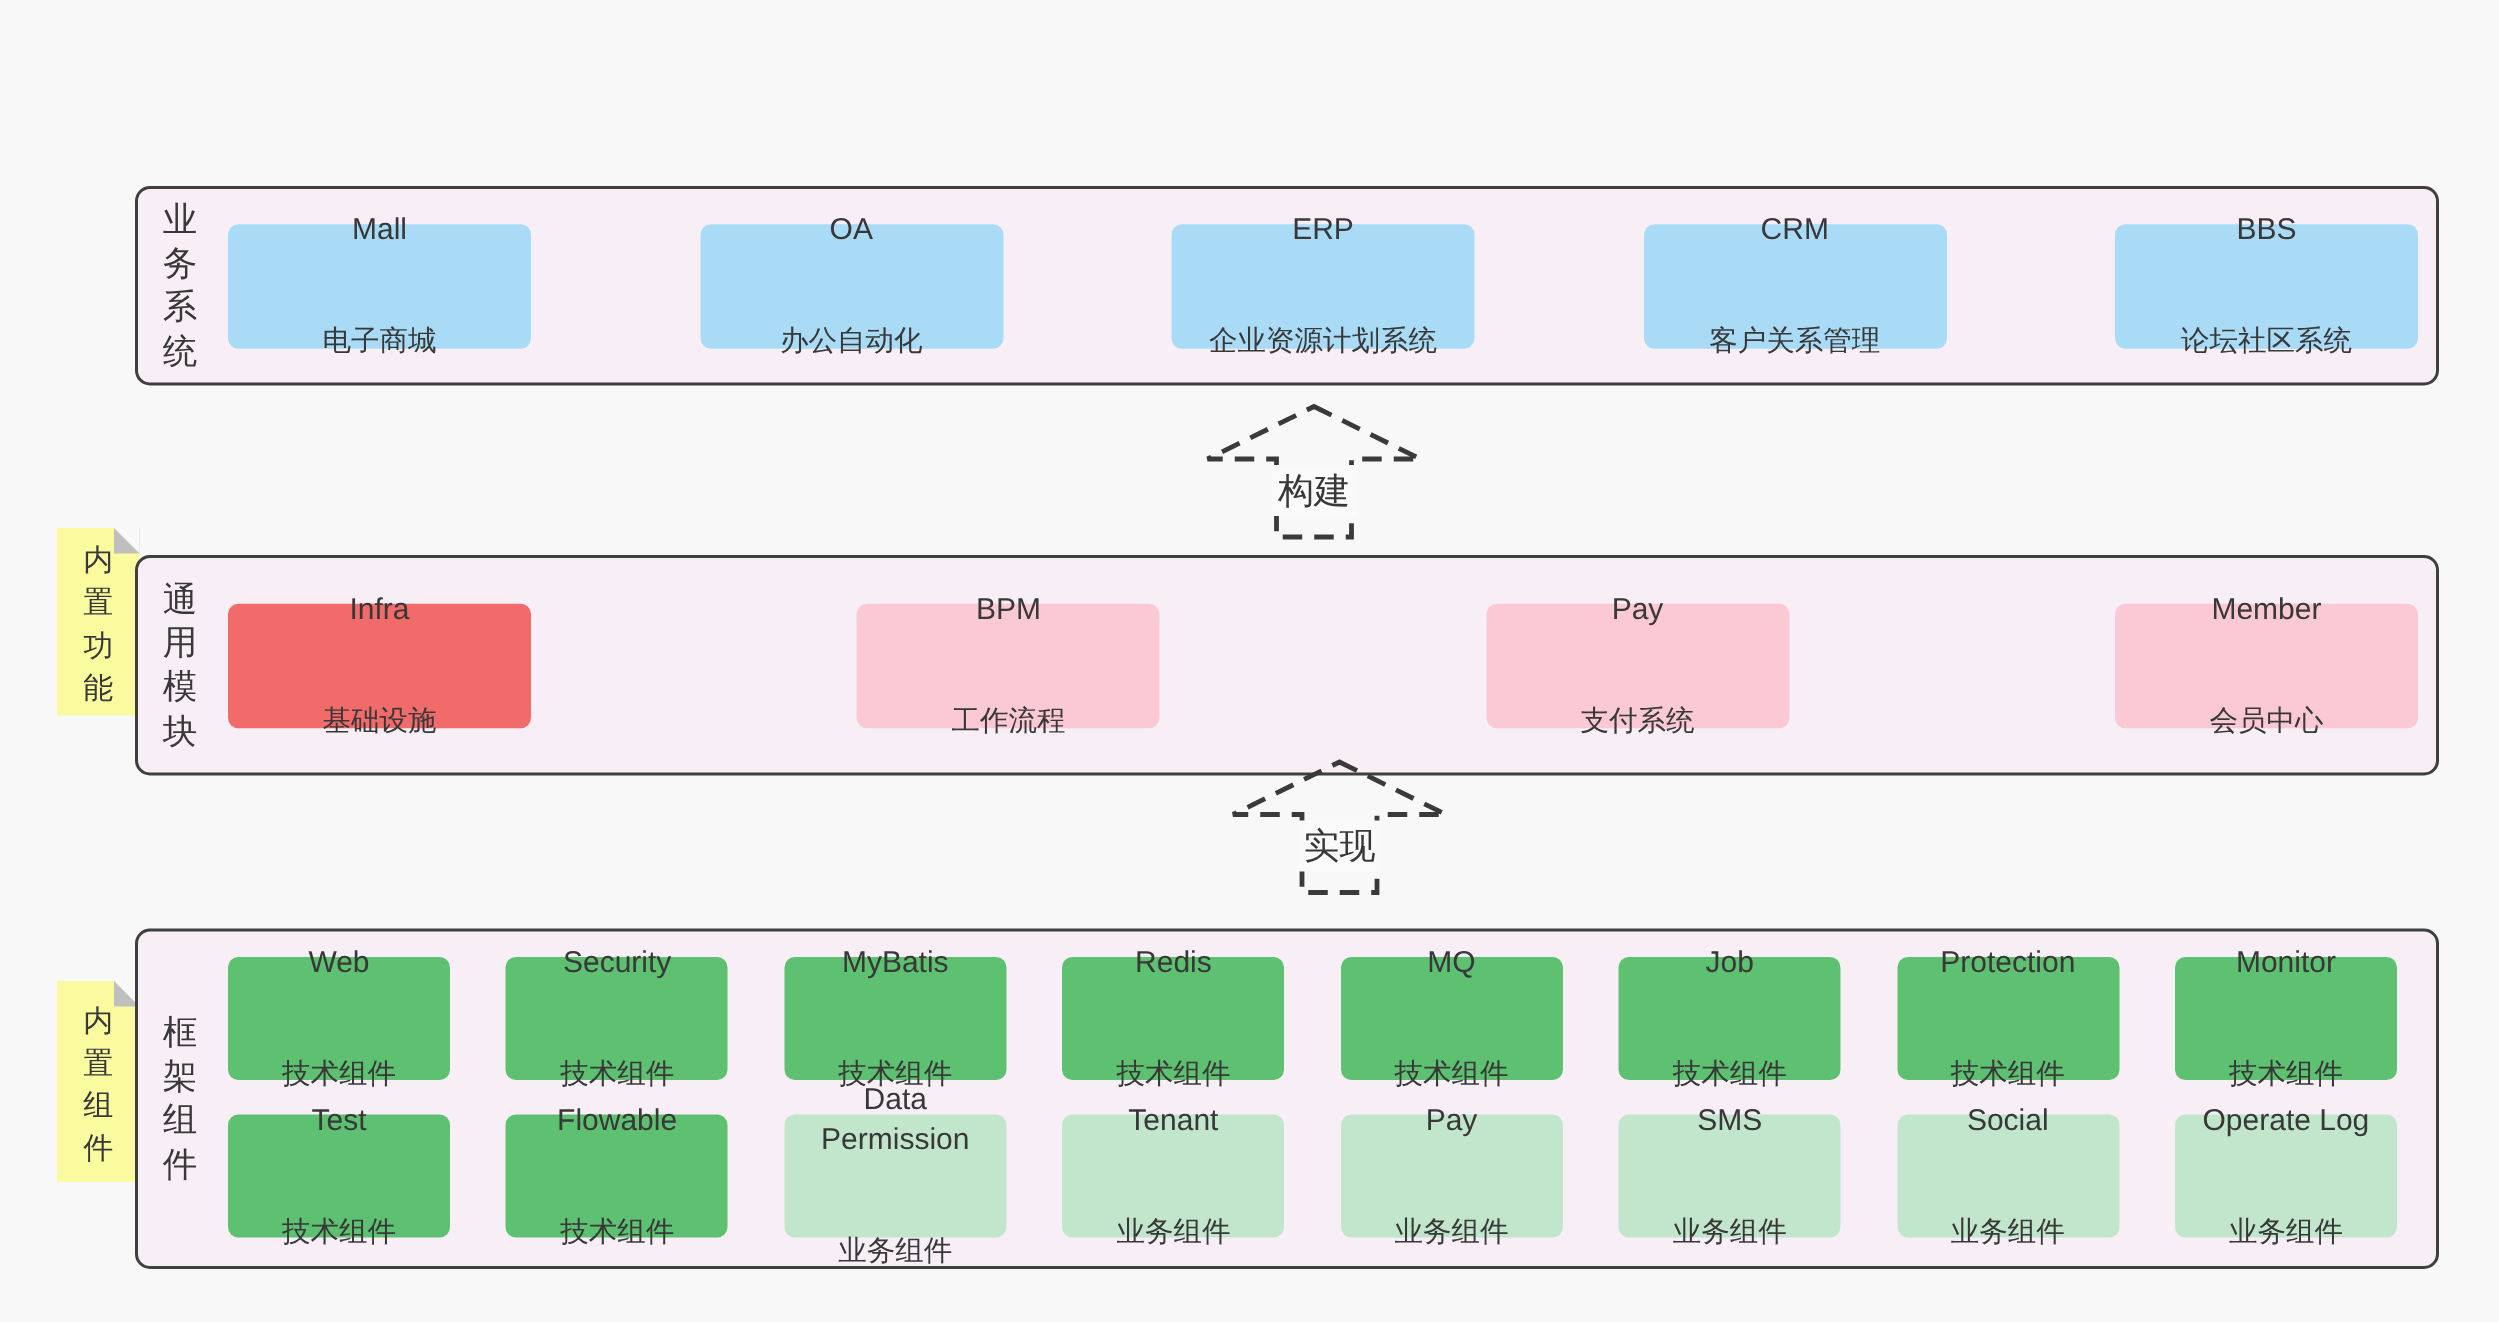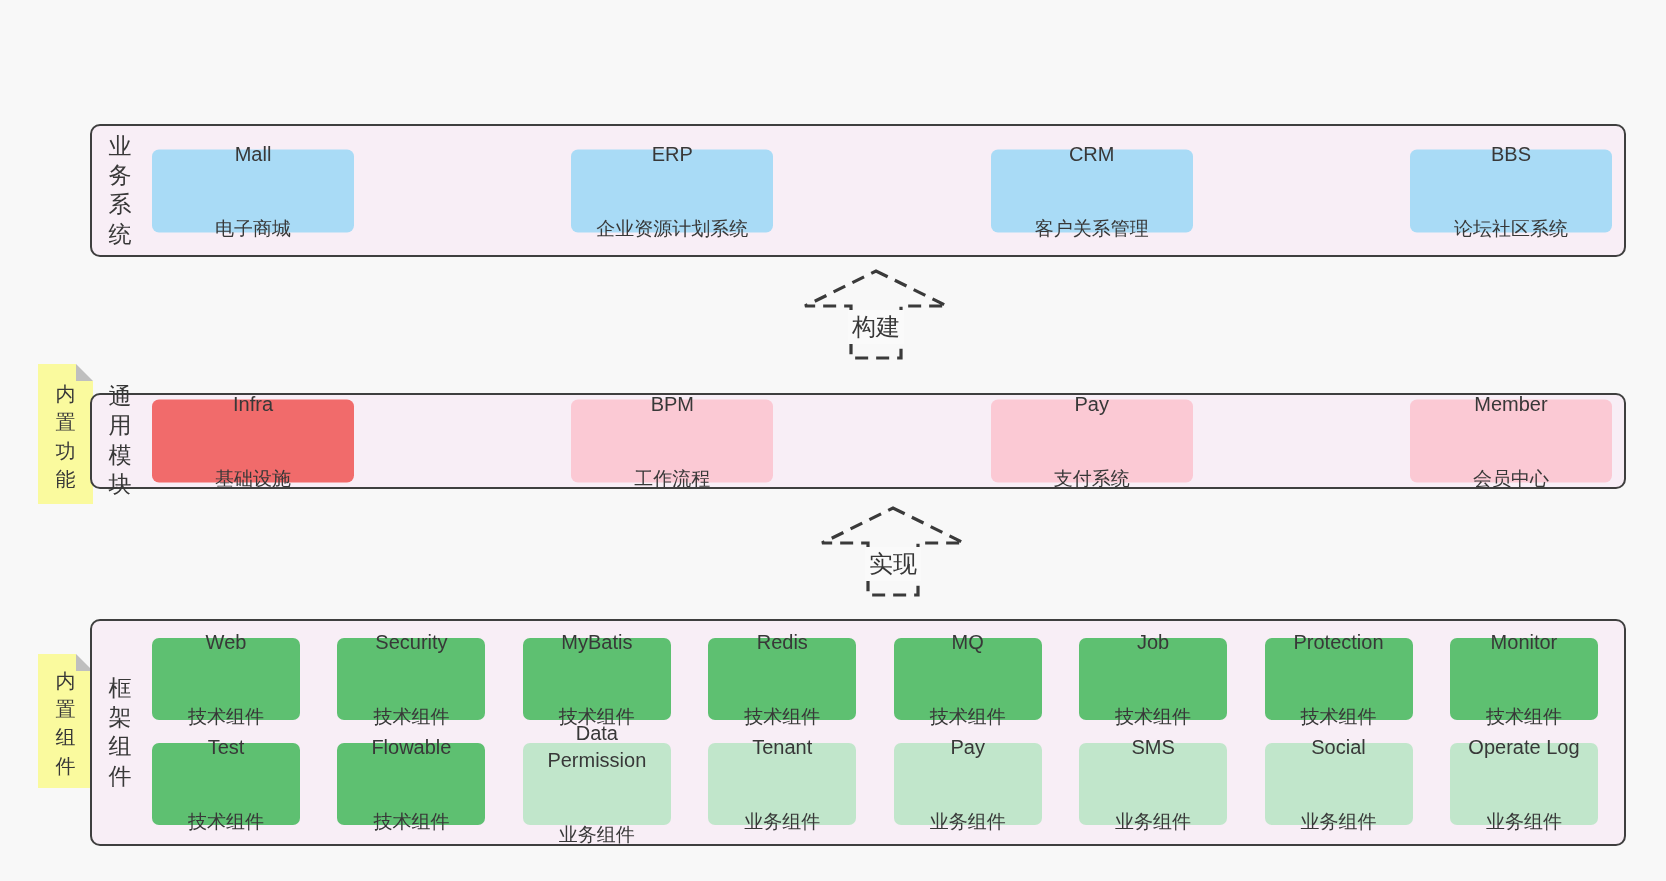--- a/index.html
+++ b/index.html
@@ -20,32 +20,32 @@
   .wide{width:202px;height:83px;}
   .narrow{width:148px;height:82px;}
   .blue{background:var(--blue,#a9dbf6);}
   .red{background:var(--red,#f16b6b);}
   .pink{background:var(--pink,#fbc9d4);}
   .green{background:var(--green,#5ec071);}
   .lightgreen{background:var(--lightgreen,#c1e6cb);}
 
   #band1{top:124px;height:133px;}
   #band1 .band-row{top:50%;transform:translateY(-50%);}
-  #band2{top:370px;height:96px;margin-top:23px;}
+  #band2{top:370px;height:147px;}
   #band2 .band-row{top:50%;transform:translateY(-50%);}
   #band3{top:619px;height:227px;}
   .rows{position:absolute;left:60px;right:26px;top:17px;bottom:19px;display:flex;flex-direction:column;justify-content:space-between;}
   .rows .band-row{position:static;transform:none;}
 
   .sticky{position:absolute;left:38px;width:55px;background:var(--sticky,#fafa9e);z-index:0;}
   .sticky::before{content:"";position:absolute;top:0;right:0;width:0;height:0;
         border-bottom:17px solid var(--fold,#bfbfbf);border-right:17px solid var(--page-bg,#f8f8f8);}
   .sticky .stxt{position:absolute;left:50%;top:52%;transform:translate(-50%,-50%);
         width:24px;text-align:center;word-break:break-all;line-height:1.42;font-size:20px;color:var(--text,#383838);}
-  #sticky1{top:364px;height:140px;}
+  #sticky1{top:352px;height:125px;}
   #sticky2{top:654px;height:134px;}
 
   .arrow{position:absolute;width:150px;height:95px;z-index:2;}
   #arrow1{left:801px;top:266px;}
   #arrow2{left:818px;top:503px;}
   .arrow svg{position:absolute;left:0;top:0;}
   .arrow-label{position:absolute;left:50%;top:44px;transform:translateX(-50%);
         background:#fafafa;padding:1px 4px;font-size:24px;color:var(--text,#383838);white-space:nowrap;}
 </style>
 </head>
@@ -61,20 +61,24 @@
   </div>
 
   <section class="band" id="band1">
     <div class="band-label">业务系统</div>
     <div class="band-row">
       <div class="node wide blue">
         <div class="nm">Mall</div>
         <div class="ds">电子商城</div>
       </div>
       <div class="node wide blue">
+        <div class="nm">OA</div>
+        <div class="ds">办公自动化</div>
+      </div>
+      <div class="node wide blue">
         <div class="nm">ERP</div>
         <div class="ds">企业资源计划系统</div>
       </div>
       <div class="node wide blue">
         <div class="nm">CRM</div>
         <div class="ds">客户关系管理</div>
       </div>
       <div class="node wide blue">
         <div class="nm">BBS</div>
         <div class="ds">论坛社区系统</div>

